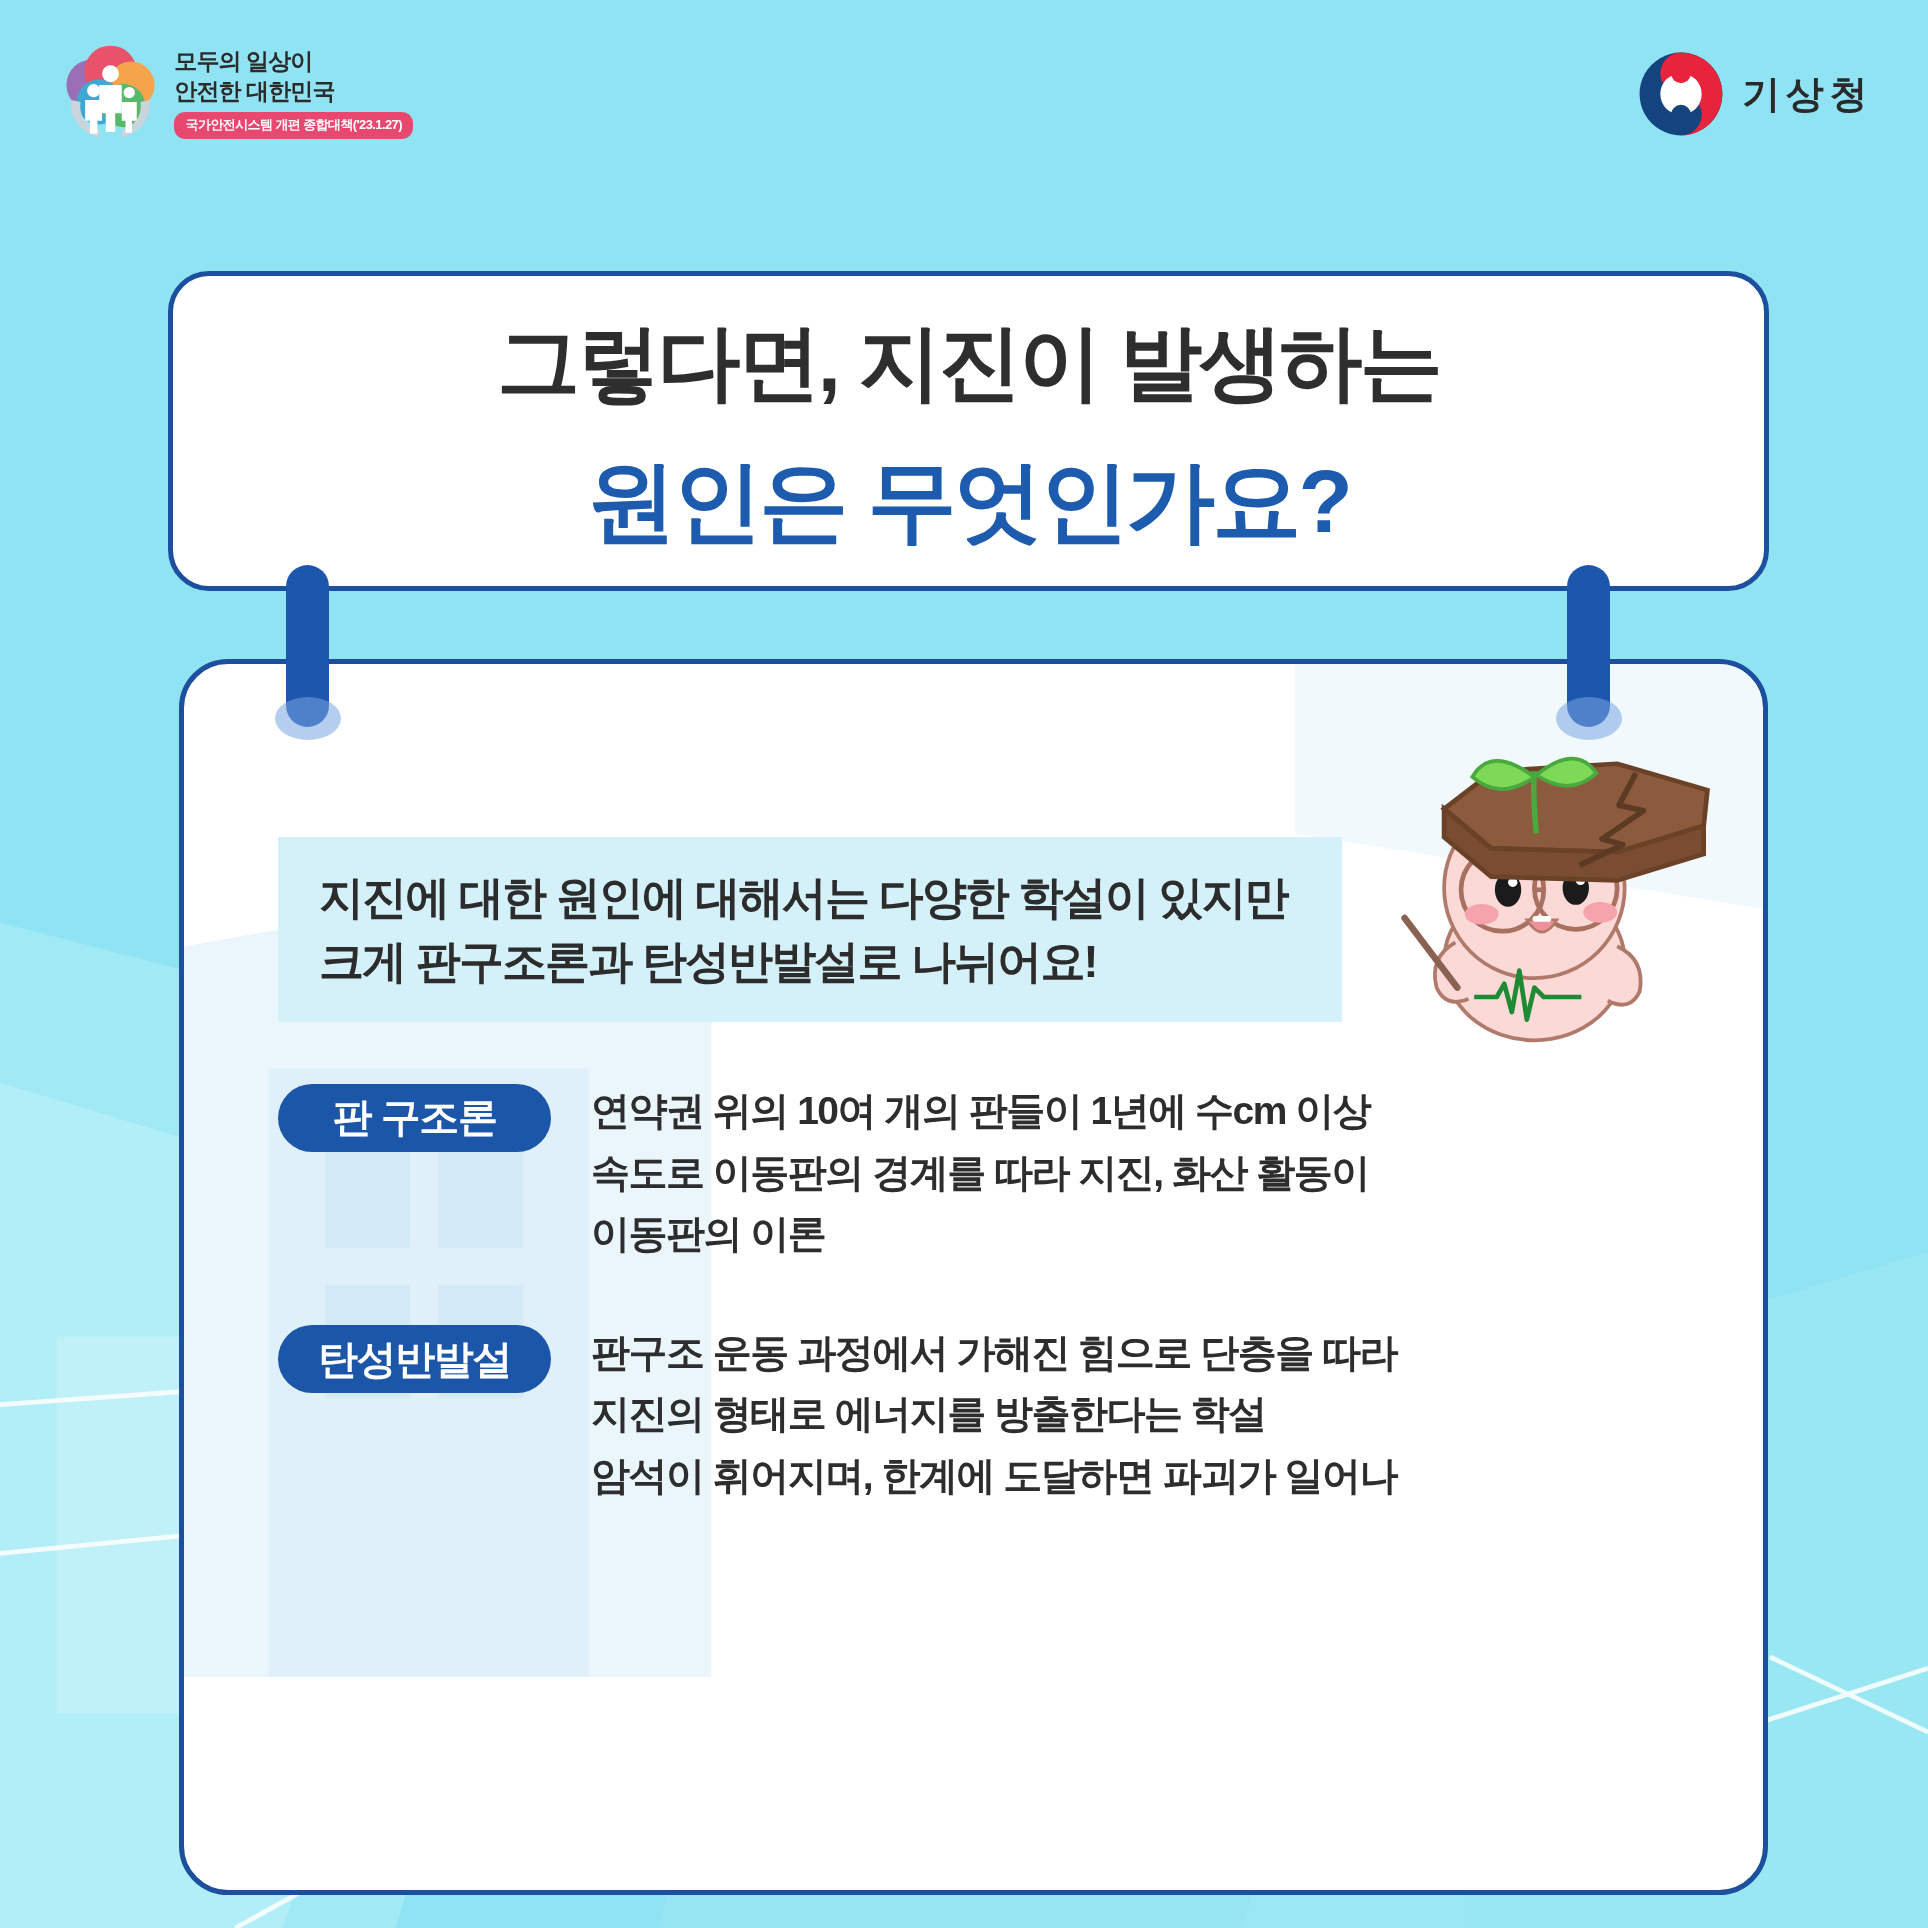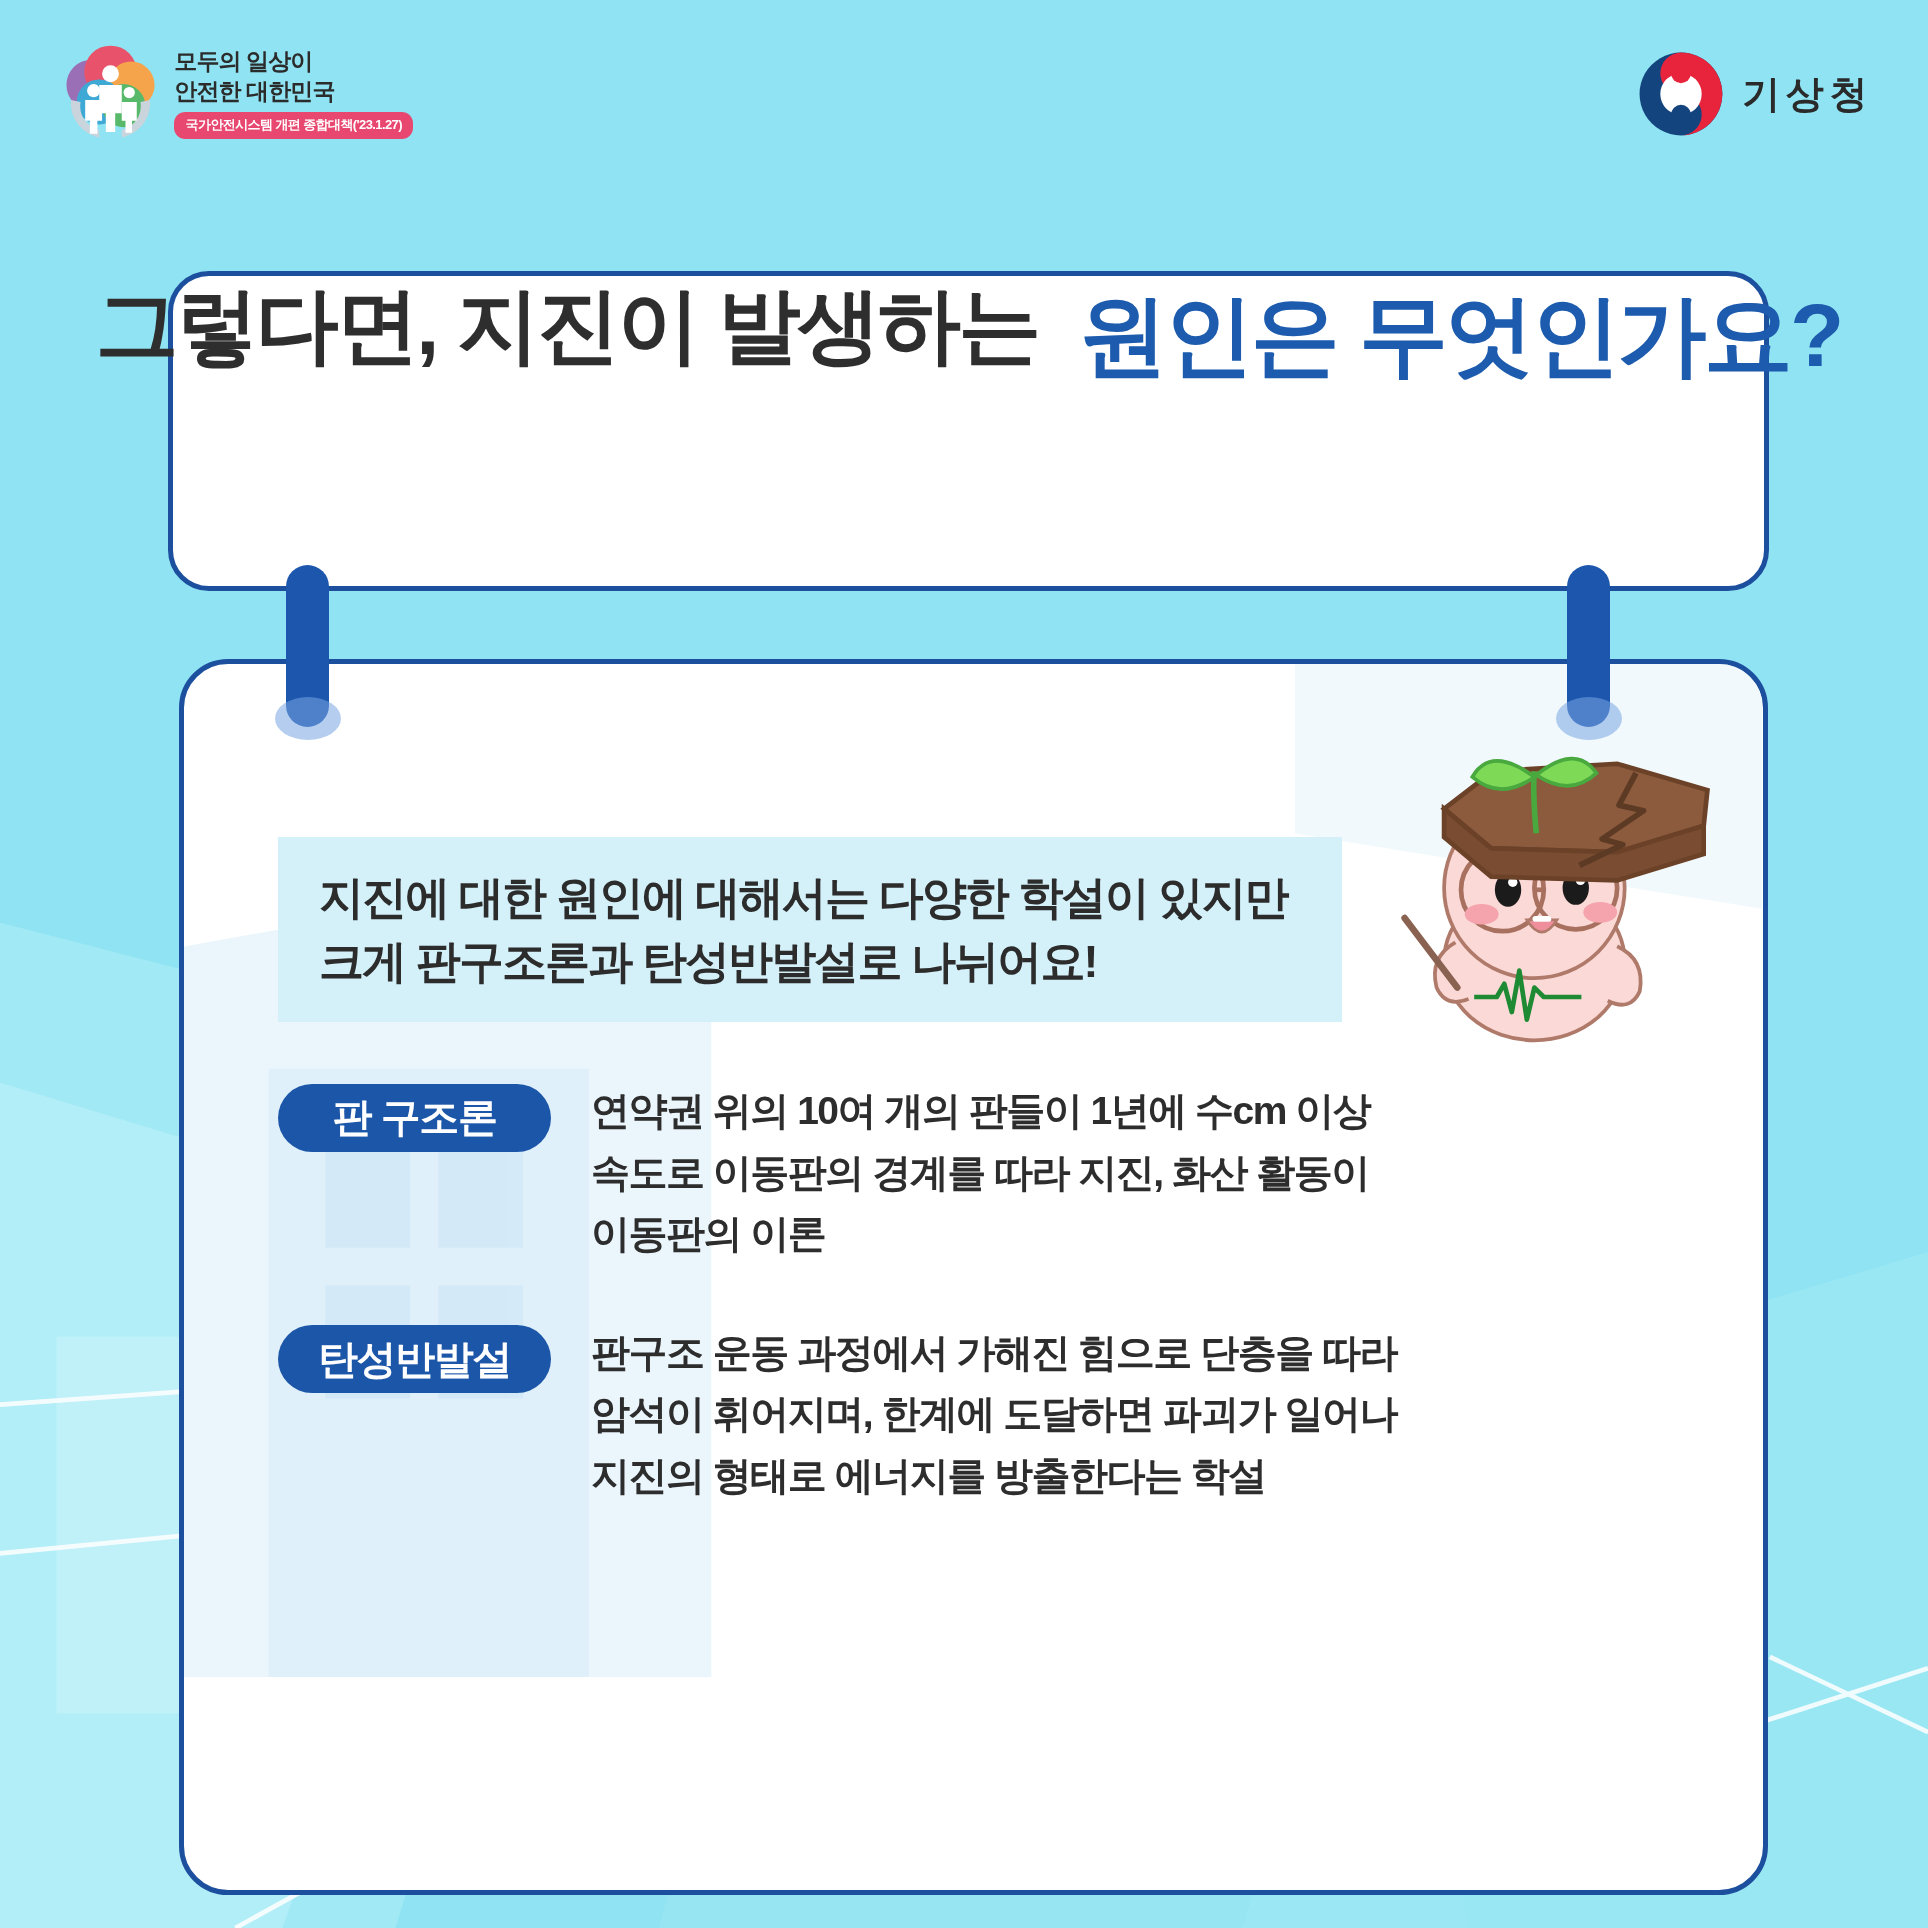--- a/index.html
+++ b/index.html
@@ -57,22 +57,22 @@
   .pin::after{
     content:""; position:absolute; left:-11.3px; bottom:-13px;
     width:66px; height:43px; border-radius:50%;
     background:rgba(120,165,225,.55); z-index:-1;
   }
   #pin-left{ left:286px; top:565px; }
   #pin-right{ left:1567px; top:565px; }
 
   
   .title-wrap{
-    position:absolute; inset:0; display:flex; flex-direction:row;
-    justify-content:center; padding-top:5.6px;gap:40px;
+    position:absolute; inset:0; display:flex; flex-direction:column;
+    align-items:center; justify-content:center; padding-top:5.6px;gap:40px;
   }
   .title-l1{
     font-size:83px; font-weight:bold; color:#2e2e2e;
     letter-spacing:-2.8px; line-height:1.06; white-space:nowrap;
   }
   .title-l2{
     font-size:89px; font-weight:bold; color:#1c5bad;
     letter-spacing:-2.8px; line-height:1.08; white-space:nowrap; margin-top:5.6px;
   }
 
@@ -246,20 +246,20 @@
         <div class="row-line">연약권 위의 10여 개의 판들이 1년에 수cm 이상</div>
         <div class="row-line">속도로 이동판의 경계를 따라 지진, 화산 활동이</div>
         <div class="row-line">이동판의 이론</div>
       </div>
     </div>
 
     <div class="row">
       <div class="pill">탄성반발설</div>
       <div class="row-text">
         <div class="row-line">판구조 운동 과정에서 가해진 힘으로 단층을 따라</div>
+        <div class="row-line">지진의 형태로 에너지를 방출한다는 학설</div>
         <div class="row-line">암석이 휘어지며, 한계에 도달하면 파괴가 일어나</div>
-        <div class="row-line">지진의 형태로 에너지를 방출한다는 학설</div>
       </div>
     </div>
 
   </div>
 </div>
 
 
 </body></html>

